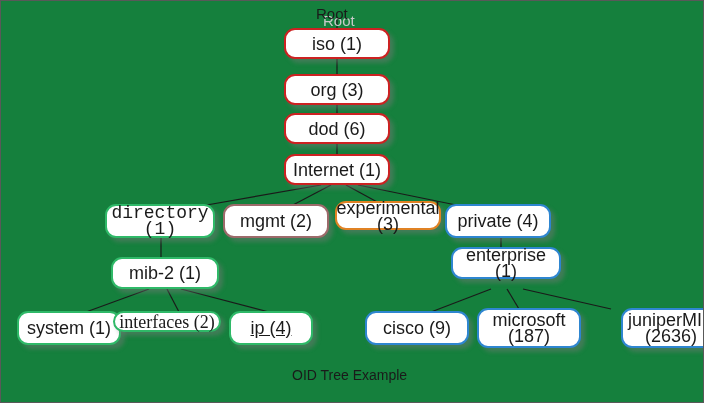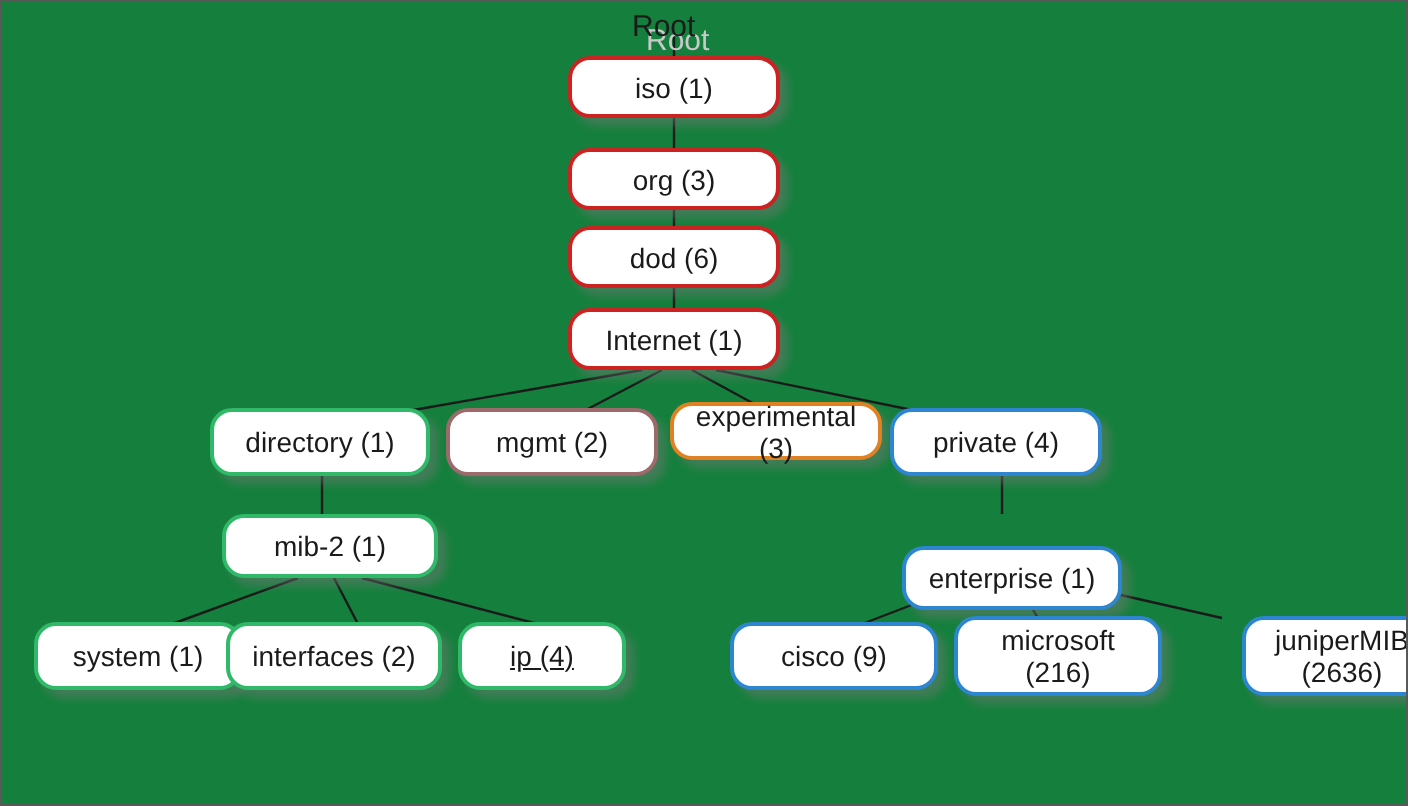--- a/index.html
+++ b/index.html
@@ -28,21 +28,21 @@
   .node {
     position: absolute;
     box-sizing: border-box;
     background: #ffffff;
     border-radius: 11px;
     border: 2px solid #cc2222;
     display: flex;
     align-items: center;
     justify-content: center;
     text-align: center;
-    font-size: 14px;
+    font-size: 18px;
     line-height: 16px;
     color: #1a1a1a;
     box-shadow: 4px 4px 4px rgba(120,120,120,0.45);
     z-index: 2;
     white-space: pre-line;
   }
   .node.red      { border-color: #cc2222; }
   .node.maroon   { border-color: #9c6a6a; }
   .node.orange   { border-color: #e08224; }
   .node.green    { border-color: #2fb968; }
@@ -95,30 +95,31 @@
     </svg>
 
   <div class="root-label-ghost" style="left: 322px; top: 11px;">Root</div>
   <div class="root-label" style="left: 315px; top: 4px;">Root</div>
 
   <div id="nodes">
       <div class="node red" style="left: 283px; top: 27px; width: 106px; height: 31px;">iso (1)</div>
       <div class="node red" style="left: 283px; top: 73px; width: 106px; height: 31px;">org (3)</div>
       <div class="node red" style="left: 283px; top: 112px; width: 106px; height: 31px;">dod (6)</div>
       <div class="node red" style="left: 283px; top: 153px; width: 106px; height: 31px;">Internet (1)</div>
-      <div class="node green" style="left: 104px; top: 203px; width: 110px; height: 34px;">directory (1)</div>
+      <div class="node green" style="left: 104px; top: 203px; width: 110px; height: 34px; font-family: Liberation Mono, monospace;">directory (1)</div>
       <div class="node maroon" style="left: 222px; top: 203px; width: 106px; height: 34px;">mgmt (2)</div>
       <div class="node orange" style="left: 334px; top: 200px; width: 106px; height: 29px;">experimental
 (3)</div>
       <div class="node blue" style="left: 444px; top: 203px; width: 106px; height: 34px;">private (4)</div>
       <div class="node green" style="left: 110px; top: 256px; width: 108px; height: 32px;">mib-2 (1)</div>
-      <div class="node blue" style="left: 450px; top: 272px; width: 110px; height: 32px;">enterprise (1)</div>
+      <div class="node blue" style="left: 450px; top: 246px; width: 110px; height: 32px;">enterprise (1)</div>
       <div class="node green" style="left: 16px; top: 310px; width: 104px; height: 34px;">system (1)</div>
-      <div class="node green" style="left: 112px; top: 310px; width: 108px; height: 34px;">interfaces (2)</div>
+      <div class="node green" style="left: 112px; top: 310px; width: 108px; height: 21px; font-family: Liberation Serif, serif;">interfaces (2)</div>
       <div class="node green" style="left: 228px; top: 310px; width: 84px; height: 34px; text-decoration: underline;">ip (4)</div>
       <div class="node blue" style="left: 364px; top: 310px; width: 104px; height: 34px;">cisco (9)</div>
       <div class="node blue" style="left: 476px; top: 307px; width: 104px; height: 40px;">microsoft
-(216)</div>
+(187)</div>
       <div class="node blue" style="left: 588px; top: 307px; width: 100px; height: 40px; margin-left: 32px;">juniperMIB
 (2636)</div>
     </div>
 
+  <div class="caption" style="left: 291px; top: 366px;">OID Tree Example</div>
 </div>
 
 </body></html>

